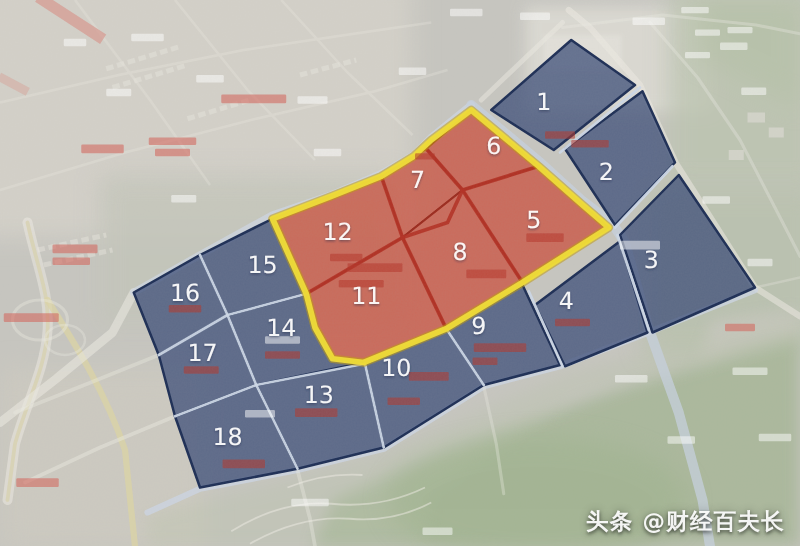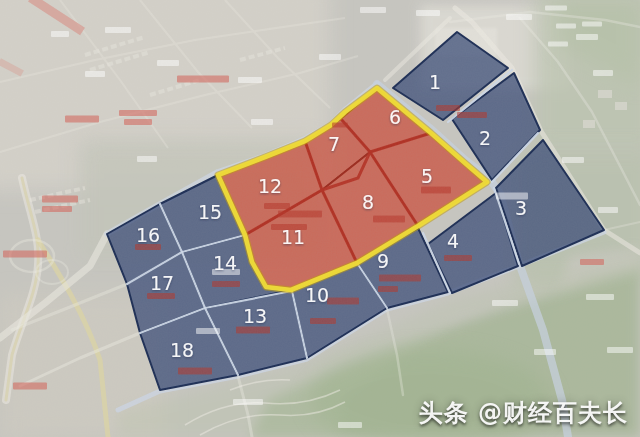--- a/index.html
+++ b/index.html
@@ -7,21 +7,21 @@
     position:relative;width:640px;height:437px;overflow:hidden;
     font-family:"DejaVu Sans",sans-serif;background:#c6c5bf;
   }
   svg{display:block}
   .zone-num{
     font-family:"DejaVu Sans",sans-serif;font-size:19px;
     fill:#ffffff;fill-opacity:.93;text-anchor:middle;
   }
   .watermark{
     position:absolute;right:12px;bottom:8px;
-    font-size:24px;font-weight:bold;letter-spacing:1px;
+    font-size:18px;font-weight:bold;letter-spacing:1px;
     color:rgba(255,255,255,.93);
     text-shadow:0 2px 3px rgba(0,0,0,.55),0 0 8px rgba(0,0,0,.3);
     pointer-events:none;white-space:nowrap;
   }
 </style>
 </head>
 <body>
 
 <div class="stage">
   <svg id="m" width="640" height="437" viewBox="0 0 640 437">

